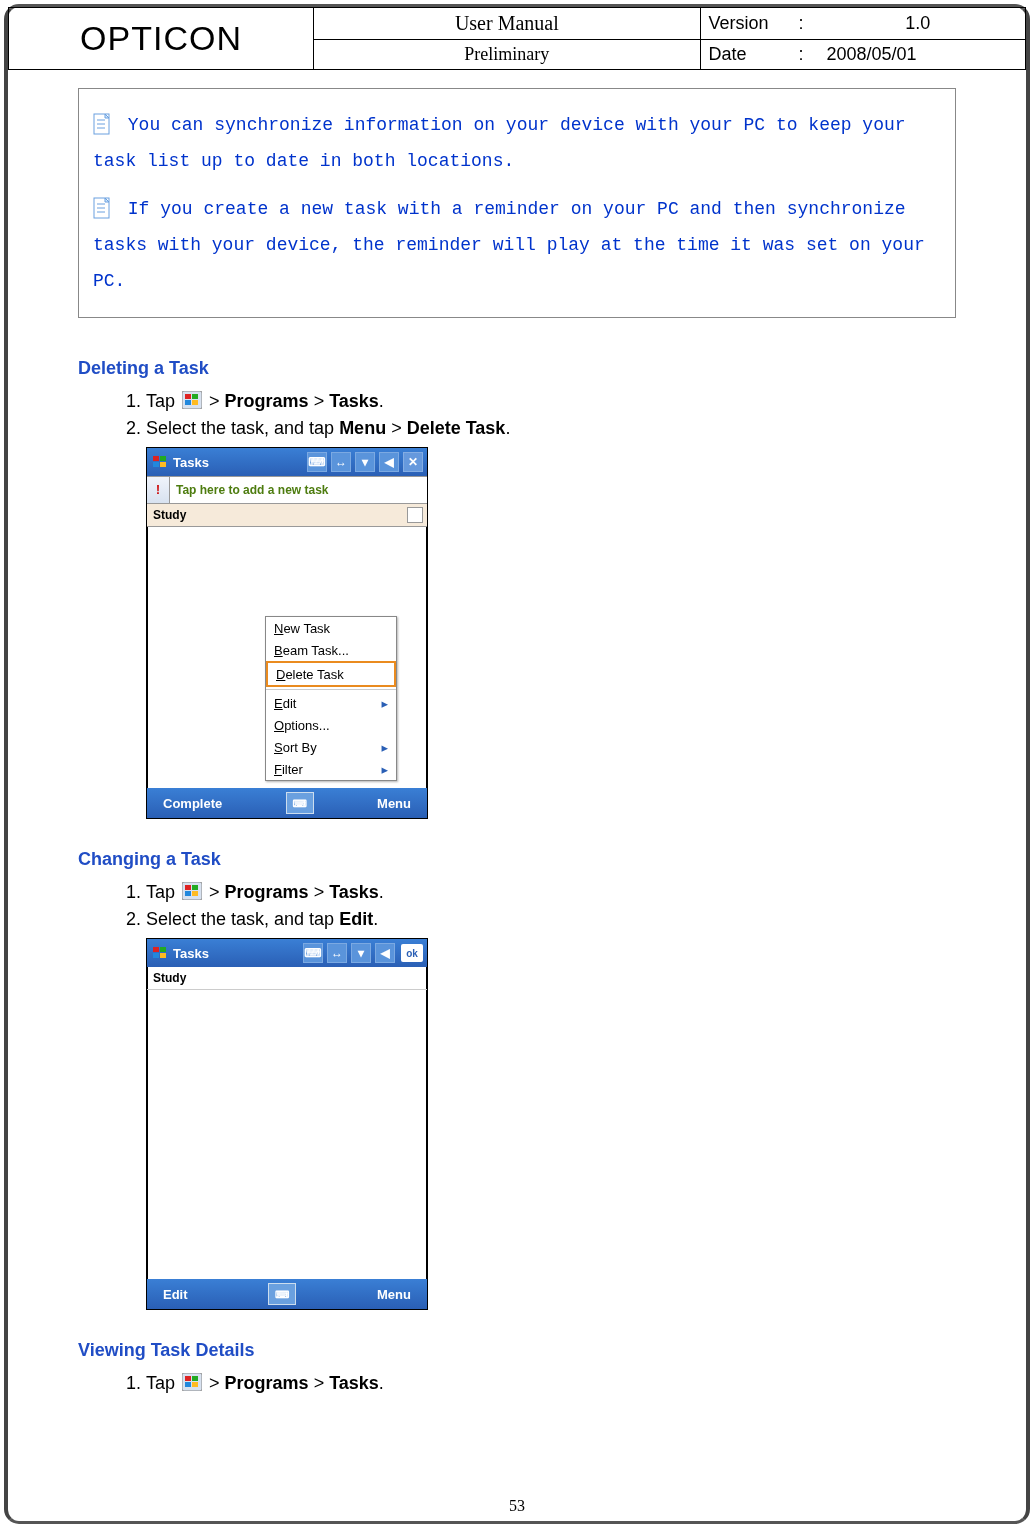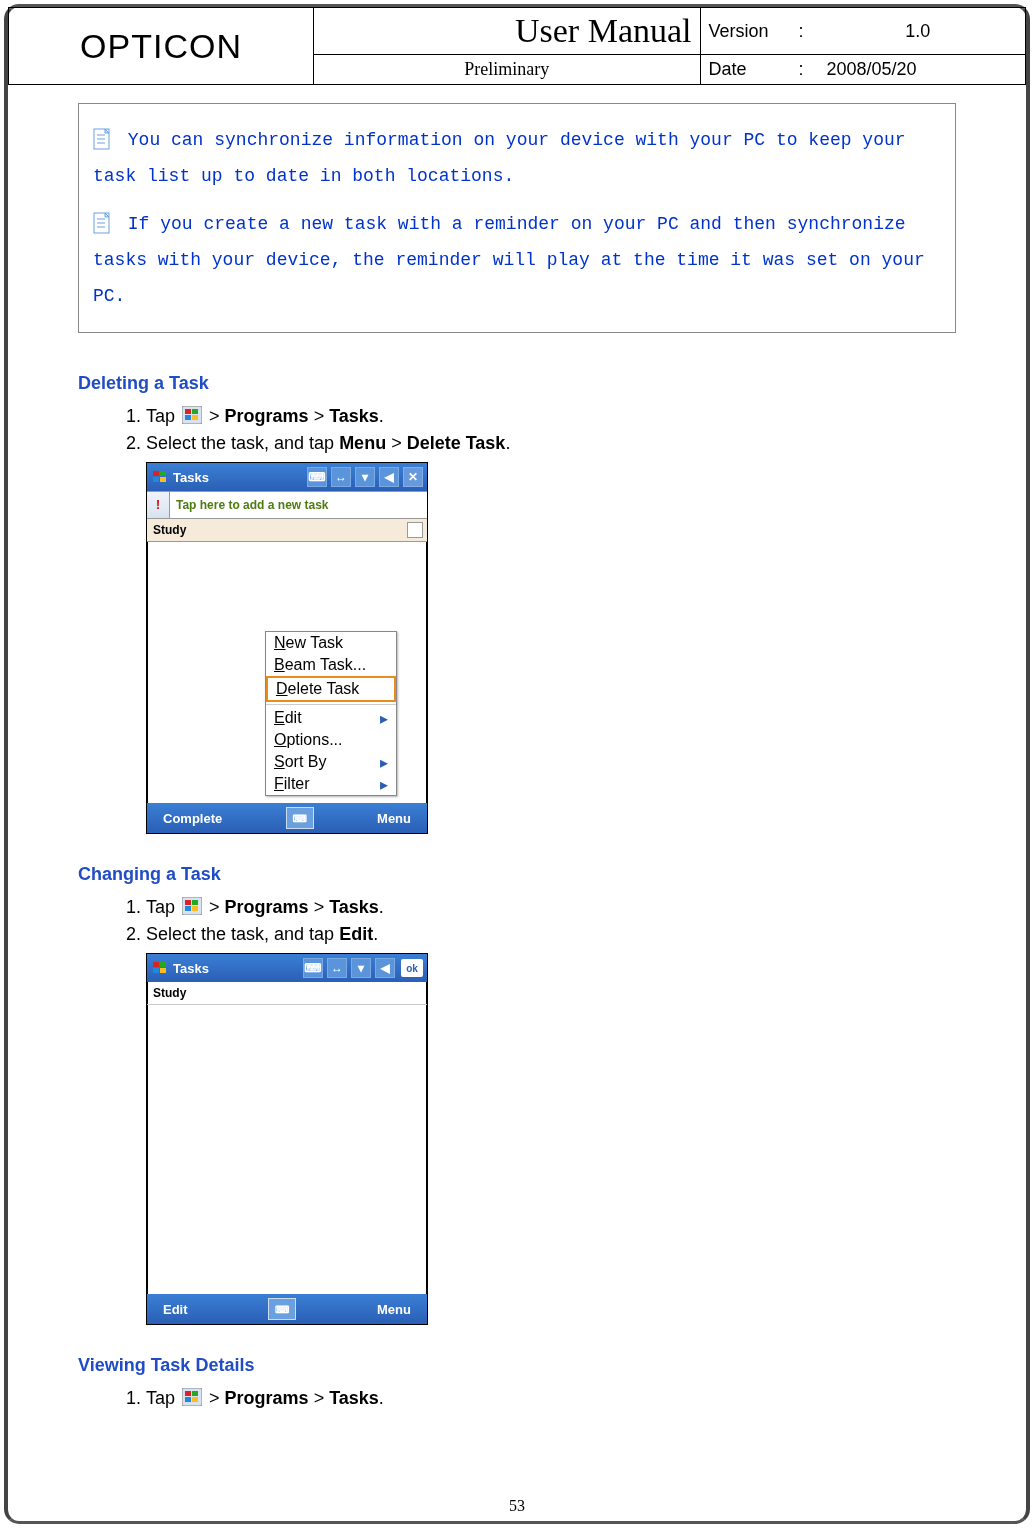--- a/index.html
+++ b/index.html
@@ -31,23 +31,23 @@
   }
   .brand-cell {
     width: 30%;
     text-align: center;
     font-family: Arial, sans-serif;
     font-size: 34px;
     letter-spacing: 1px;
   }
   .title-cell {
     width: 38%;
-    text-align: right;
+    text-align: center;
     font-family: "Times New Roman", serif;
-    font-size: 34px;
+    font-size: 20px;
     padding: 2px 0;
   }
   .subtitle-cell {
     text-align: center;
     font-family: Liberation Serif, serif;
     font-size: 18px;
     padding: 2px 0;
   }
   .ver-cell {
     width: 32%;
@@ -147,21 +147,21 @@
   .selected-task{
     height:22px;background:#f6eada;display:flex;align-items:center;
     font-family:Tahoma,sans-serif;font-size:12px;font-weight:bold;padding-left:6px;border-bottom:1px solid #999;
     position:relative;
   }
   .selected-task::after{
     content:"";position:absolute;right:4px;top:3px;width:14px;height:14px;border:1px solid #999;background:#fff;
   }
   .menu-popup{
     position:absolute;left:118px;top:168px;width:130px;background:#fff;border:1px solid #888;
-    font-family:Tahoma,sans-serif;font-size:16px;
+    font-family:Tahoma,sans-serif;font-size:13px;
     box-shadow:1px 1px 2px rgba(0,0,0,.3);
   }
   .menu-popup .mi{height:22px;display:flex;align-items:center;padding:0 8px;justify-content:space-between;}
   .menu-popup .mi span.u{text-decoration:underline;}
   .menu-popup .mi.hl{border:2px solid #ea8b1f;background:#fff;}
   .menu-popup .sep{height:1px;background:#ccc;margin:2px 0;}
   .menu-popup .arrow{color:#2a5fb5;}
   .bottombar{
     position:absolute;left:0;right:0;bottom:0;height:30px;
     background: linear-gradient(#3a7fd5, #2a5fb5);
@@ -198,21 +198,21 @@
           <span class="ver-value">1.0</span>
         </div>
       </td>
     </tr>
     <tr>
       <td class="subtitle-cell">Preliminary</td>
       <td class="ver-cell">
         <div class="ver-row">
           <span class="ver-label">Date</span>
           <span class="ver-colon">:</span>
-          <span class="ver-value" style="text-align:left;padding-left:8px;">2008/05/20</span>
+          <span class="ver-value" style="text-align:left;padding-left:8px;">2008/05/01</span>
         </div>
       </td>
     </tr>
   </tbody>
     </table>
 
   <div class="content">
     <div class="note-box">
       <p style="margin:0 0 12px 0;">
         <span class="note-icon">

